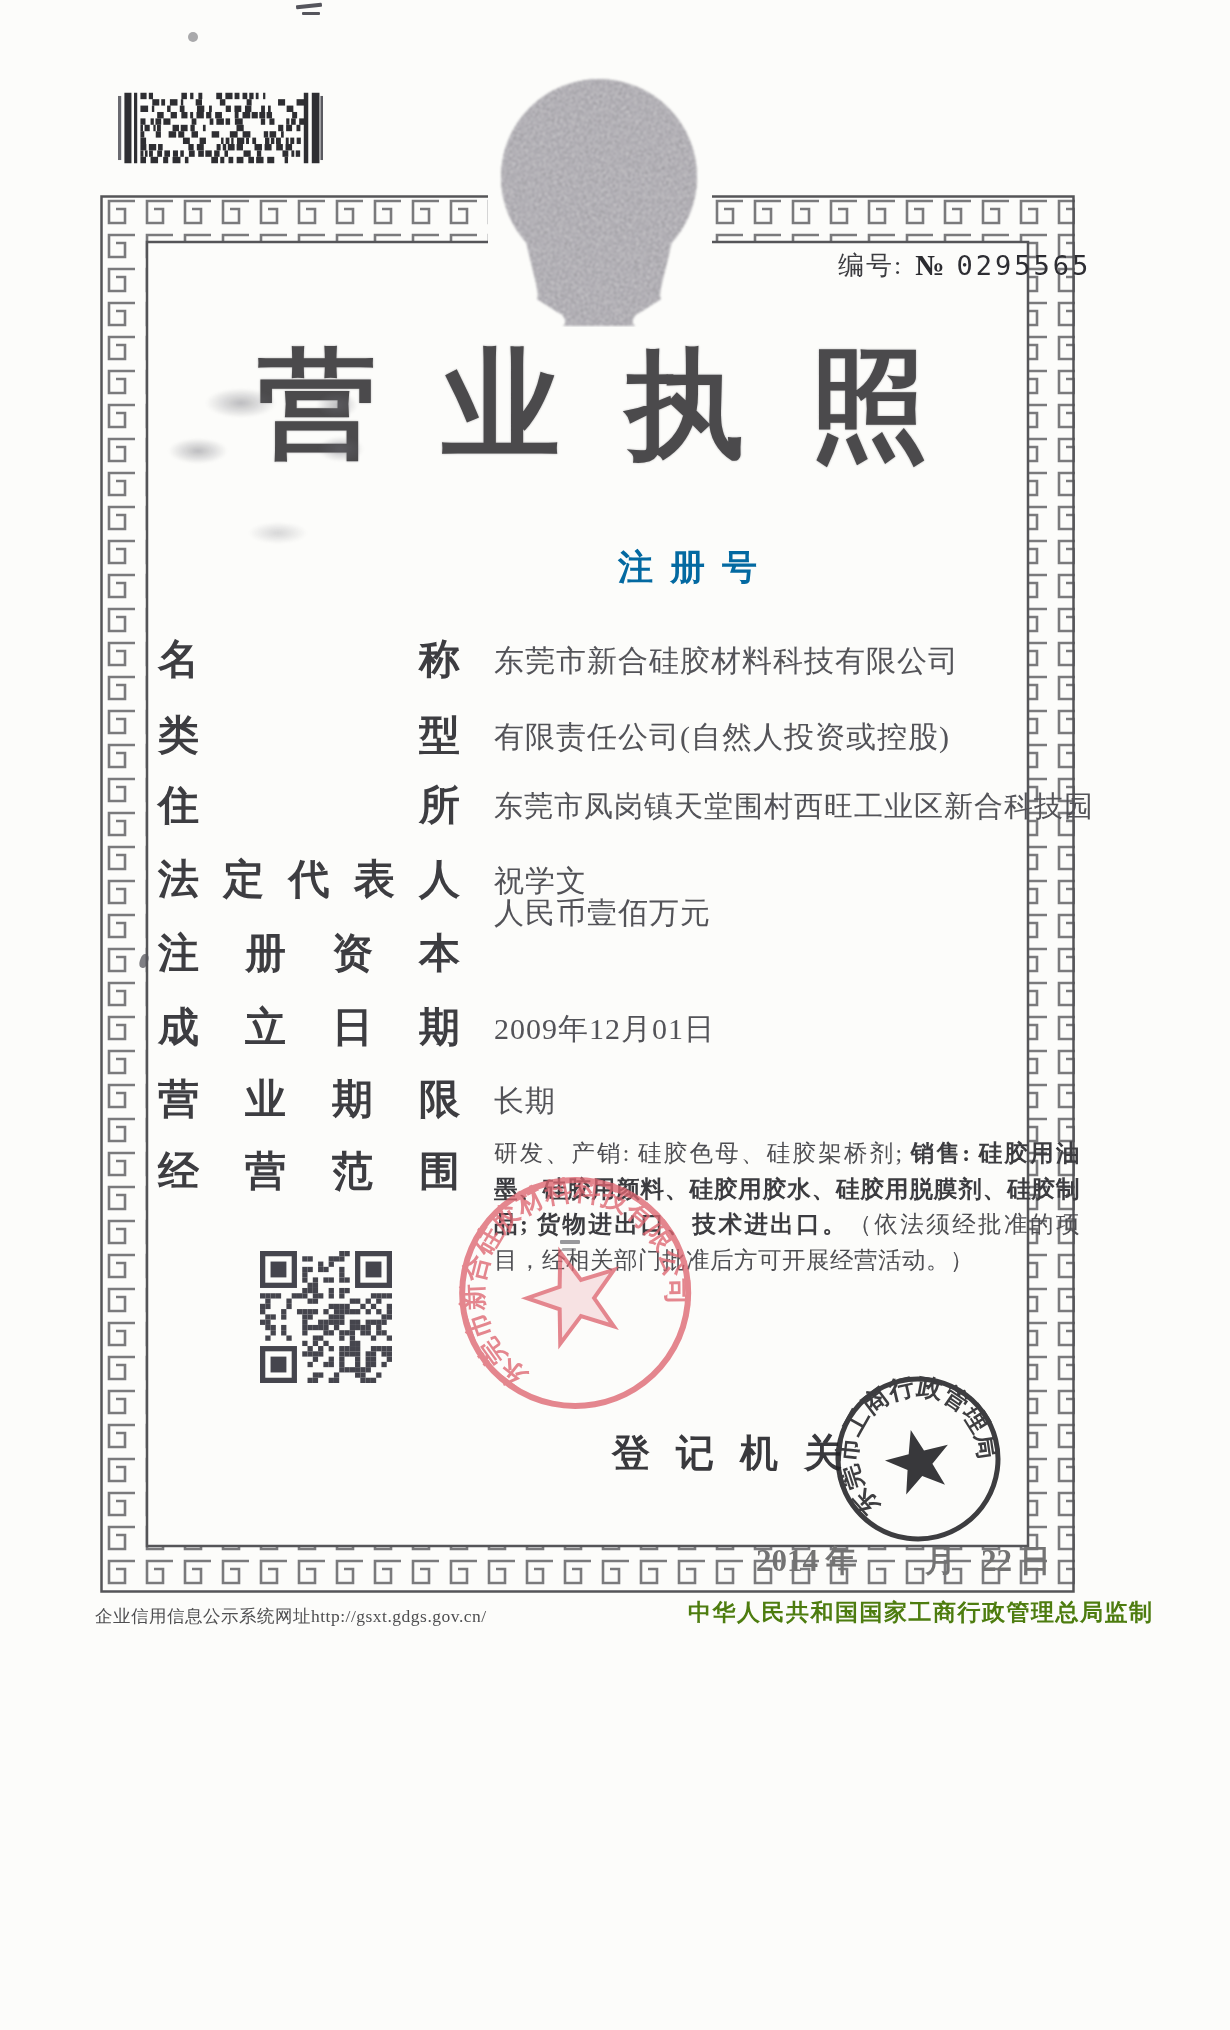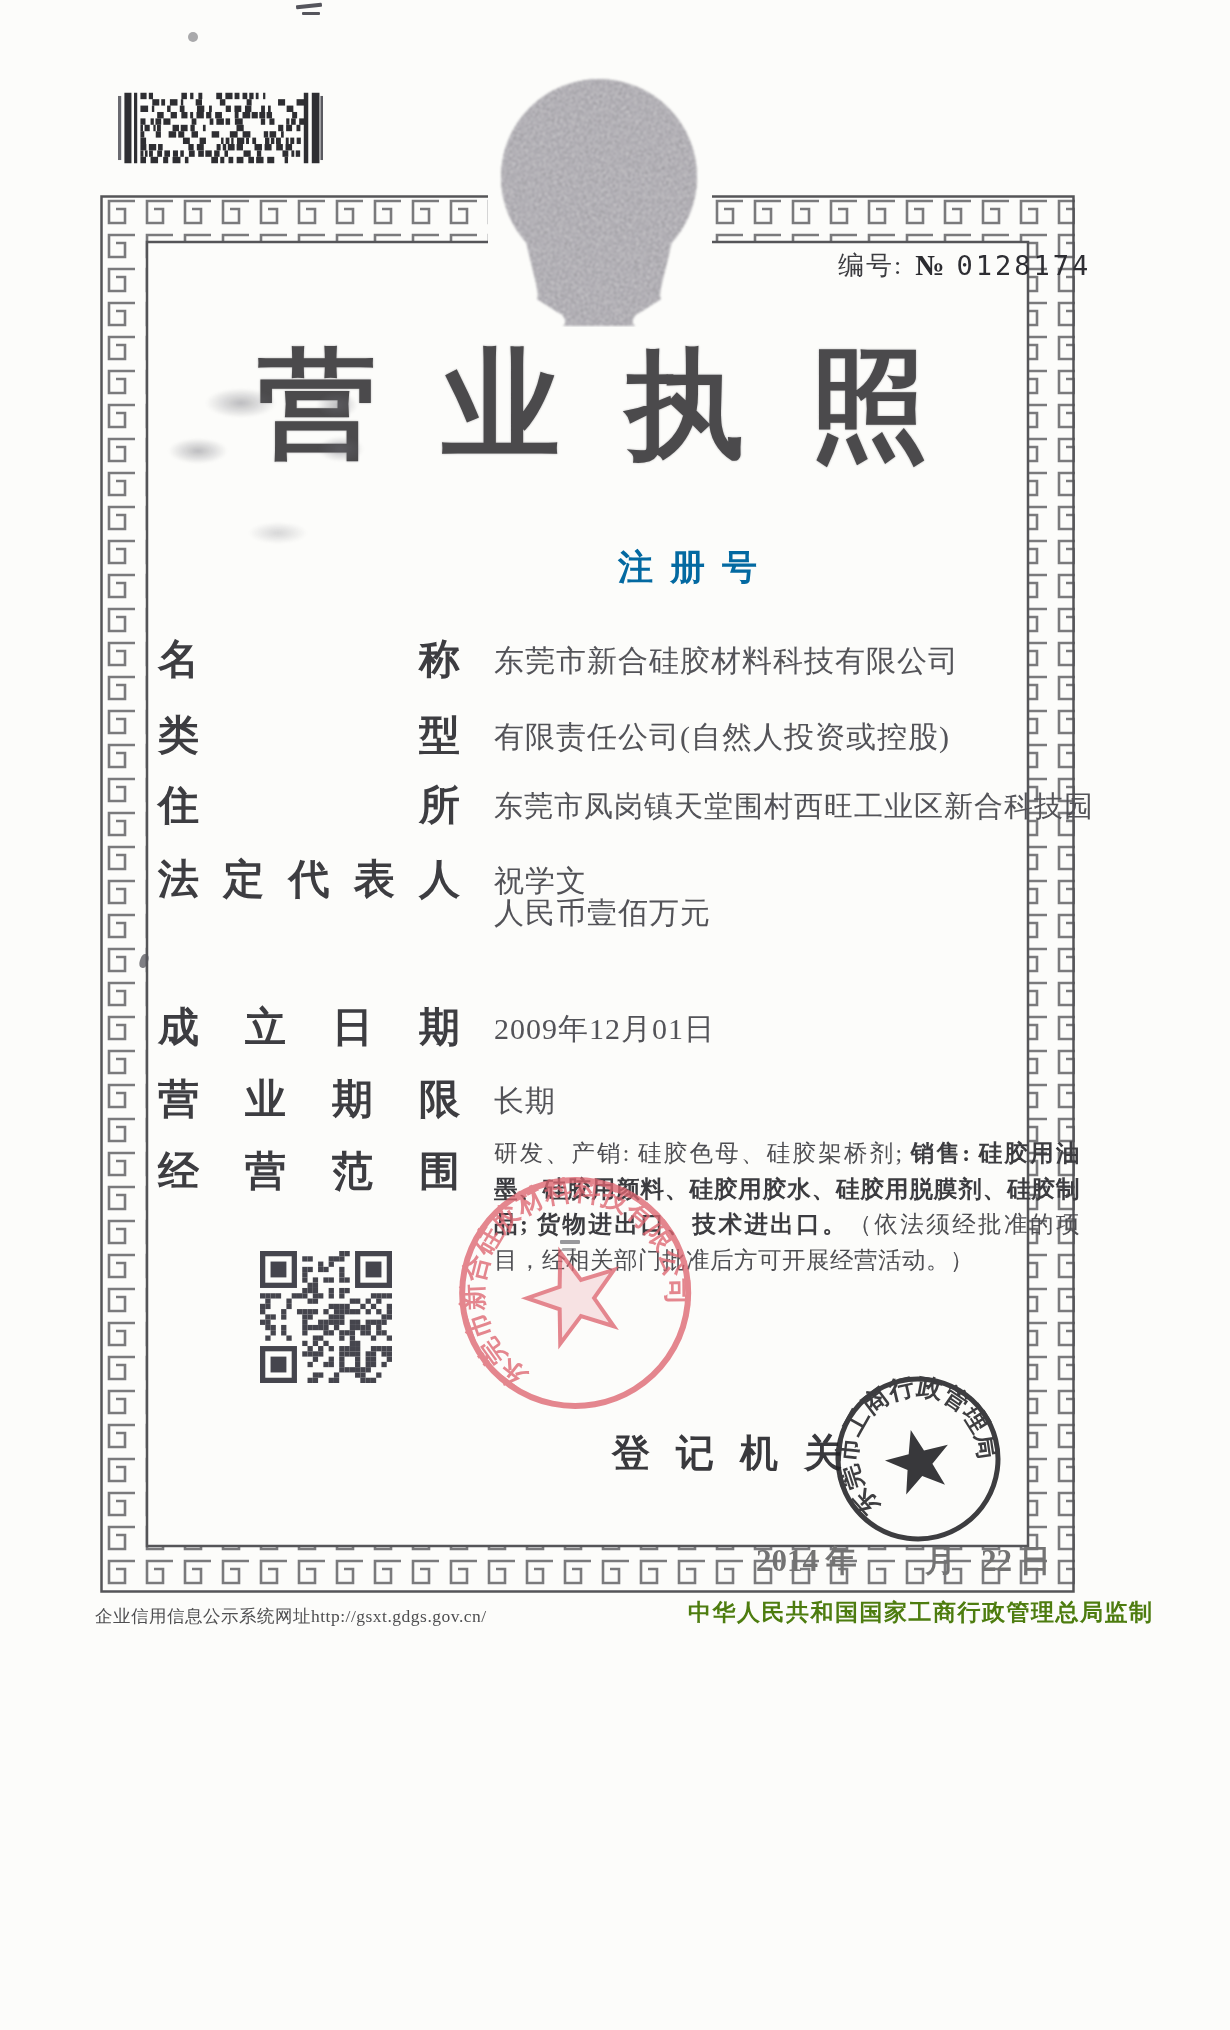--- a/index.html
+++ b/index.html
@@ -246,39 +246,40 @@
         <circle cx="106" cy="122" r="98" fill="#54505c"></circle>
         <path d="M30,170 C38,215 48,238 44,244 L66,258 C88,270 124,270 146,258 L168,244 C164,238 174,215 182,170 Z" fill="#54505c"></path>
         <path d="M60,250 Q78,266 70,271 H142 Q134,266 152,250 Z" fill="#54505c"></path>
       </g>
     </g>
   </svg>
 
   <div class="abs" id="serial-line">
     <span class="lab">编号:</span>
     <span class="nosym">№</span>
-    <span class="num">0128174</span>
+    <span class="num">0295565</span>
   </div>
 
   <div class="abs" id="title">营业执照</div>
 
   <div class="abs" id="regno-label">注册号</div>
 
   <div class="abs row-label" style="top:632px">名称</div>
   <div class="abs row-value" style="top:641px">东莞市新合硅胶材料科技有限公司</div>
 
   <div class="abs row-label" style="top:708px">类型</div>
   <div class="abs row-value" style="top:717px">有限责任公司(自然人投资或控股)</div>
 
   <div class="abs row-label" style="top:778px">住所</div>
   <div class="abs row-value" style="top:787px;font-size:29px">东莞市凤岗镇天堂围村西旺工业区新合科技园</div>
 
   <div class="abs row-label" style="top:852px">法定代表人</div>
   <div class="abs row-value" style="top:861px">祝学文</div>
 
+  <div class="abs row-label" style="top:926px">注册资本</div>
   <div class="abs row-value" style="top:893px">人民币壹佰万元</div>
 
   <div class="abs row-label" style="top:1000px">成立日期</div>
   <div class="abs row-value" style="top:1009px">2009年12月01日</div>
 
   <div class="abs row-label" style="top:1072px">营业期限</div>
   <div class="abs row-value" style="top:1081px">长期</div>
 
   <div class="abs row-label" style="top:1144px">经营范围</div>
   <div class="abs" id="scope-text">

